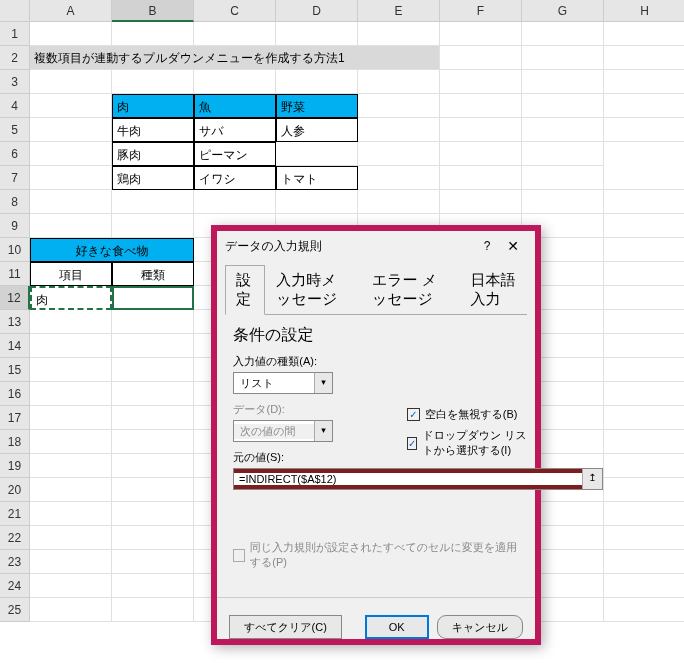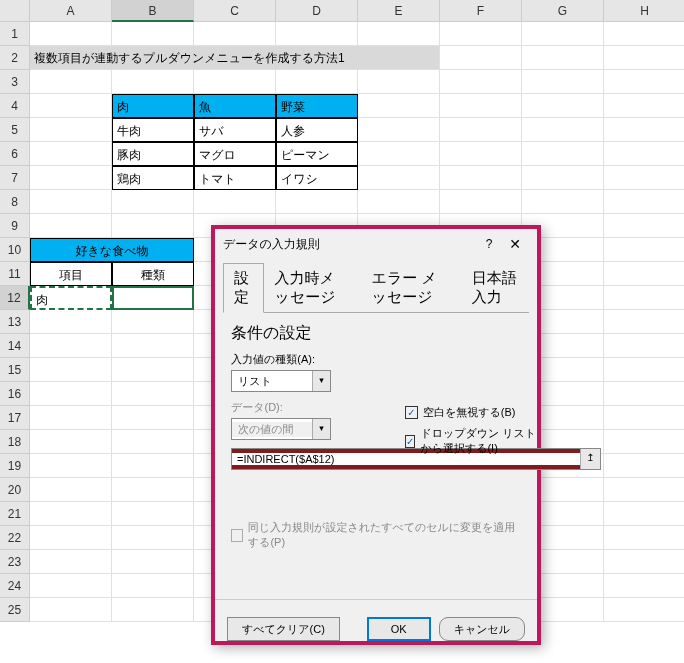--- a/index.html
+++ b/index.html
@@ -18,21 +18,21 @@
     
     .tbl-hdr { background: #00b0f0; border: 1px solid #000; font-weight: normal; }
     .tbl-cell { border: 1px solid #000; background: #fff; }
     
     .fav-hdr { background: #00b0f0; text-align: center; border: 1px solid #000; }
     .fav-sub { text-align: center; border: 1px solid #000; background: #fff; }
     
     .marching { border: 2px dashed #217346; background: #fff; }
     .active-cell { border: 2px solid #217346; background: #fff; }
     
-    .dialog { position: absolute; left: 211px; top: 225px; width: 330px; height: 420px; background: #f0f0f0; border: 4px solid #be185d; box-shadow: 3px 3px 12px rgba(0,0,0,0.3); }
+    .dialog { position: absolute; left: 211px; top: 225px; width: 330px; height: 420px; background: #f0f0f0; border: 6px solid #be185d; box-shadow: 3px 3px 12px rgba(0,0,0,0.3); }
     .dlg-title { display: flex; align-items: center; height: 30px; padding: 0 8px; }
     .dlg-title-text { flex: 1; font-size: 12px; }
     .dlg-help { width: 24px; text-align: center; cursor: default; font-family: Arial; }
     .dlg-close { width: 28px; text-align: center; cursor: default; font-size: 14px; }
     
     .tabs { display: flex; margin: 4px 8px 0 8px; border-bottom: 1px solid #aaa; }
     .tab { padding: 5px 10px; font-size: 15px; border: 1px solid transparent; border-bottom: none; margin-bottom: -1px; }
     .tab.active { background: #f0f0f0; border-color: #aaa; border-bottom: 1px solid #f0f0f0; }
     
     .dlg-body { padding: 10px 16px; }
@@ -127,33 +127,32 @@
       <div class="cell tbl-cell">人参</div>
       <div class="cell"></div>
       <div class="cell"></div>
       <div class="cell"></div>
       <div class="cell"></div>
     </div>
   <div class="row">
       <div class="row-h">6</div>
       <div class="cell"></div>
       <div class="cell tbl-cell">豚肉</div>
-      <div class="cell tbl-cell">マグロ</div>
       <div class="cell tbl-cell">ピーマン</div>
       <div class="cell"></div>
       <div class="cell"></div>
       <div class="cell"></div>
       <div class="cell"></div>
     </div>
   <div class="row">
       <div class="row-h">7</div>
       <div class="cell"></div>
       <div class="cell tbl-cell">鶏肉</div>
+      <div class="cell tbl-cell">イワシ</div>
       <div class="cell tbl-cell">トマト</div>
-      <div class="cell tbl-cell">イワシ</div>
       <div class="cell"></div>
       <div class="cell"></div>
       <div class="cell"></div>
       <div class="cell"></div>
     </div>
   <div class="row">
       <div class="row-h">8</div>
       <div class="cell"></div>
       <div class="cell"></div>
       <div class="cell"></div>
@@ -387,20 +386,21 @@
 
     <div class="field-row" style="margin-top:8px">
       <span class="field-label disabled">データ(D):</span>
       <div class="combo disabled">
         <span class="combo-text">次の値の間</span>
         <span class="combo-btn">▾</span>
       </div>
     </div>
 
     <div class="field-row" style="margin-top:8px">
+      <span class="field-label">元の値(S):</span>
       <div class="src-input-row">
         <input class="src-input" value="=INDIRECT($A$12)" style="">
         <span class="src-btn">↥</span>
       </div>
     </div>
 
     <div class="apply-row">
       <span class="chk-box"></span>
       <span>同じ入力規則が設定されたすべてのセルに変更を適用する(P)</span>
     </div>

